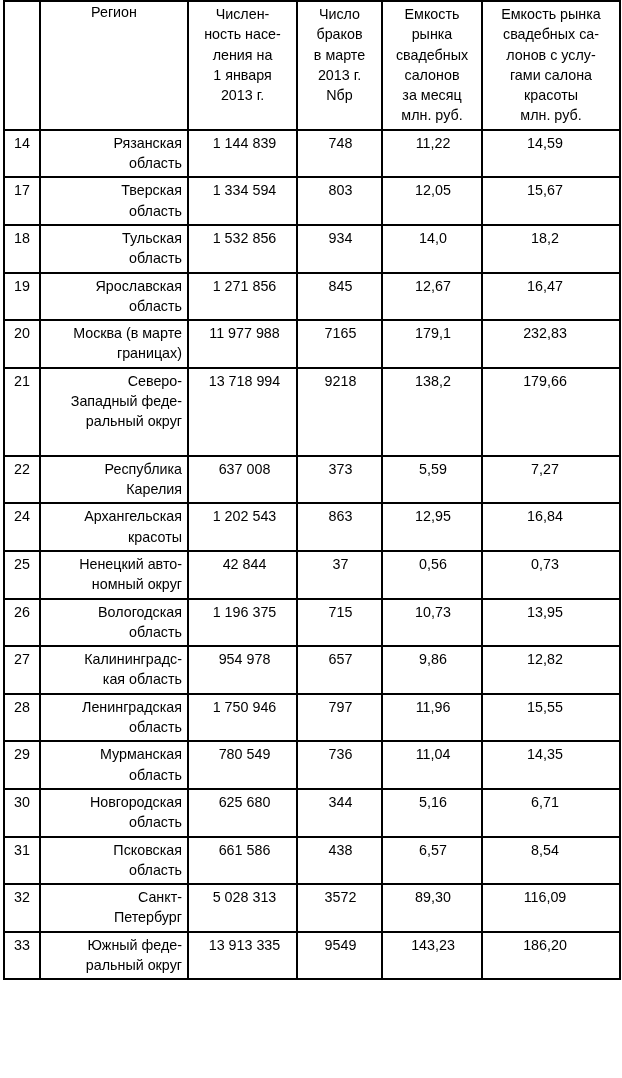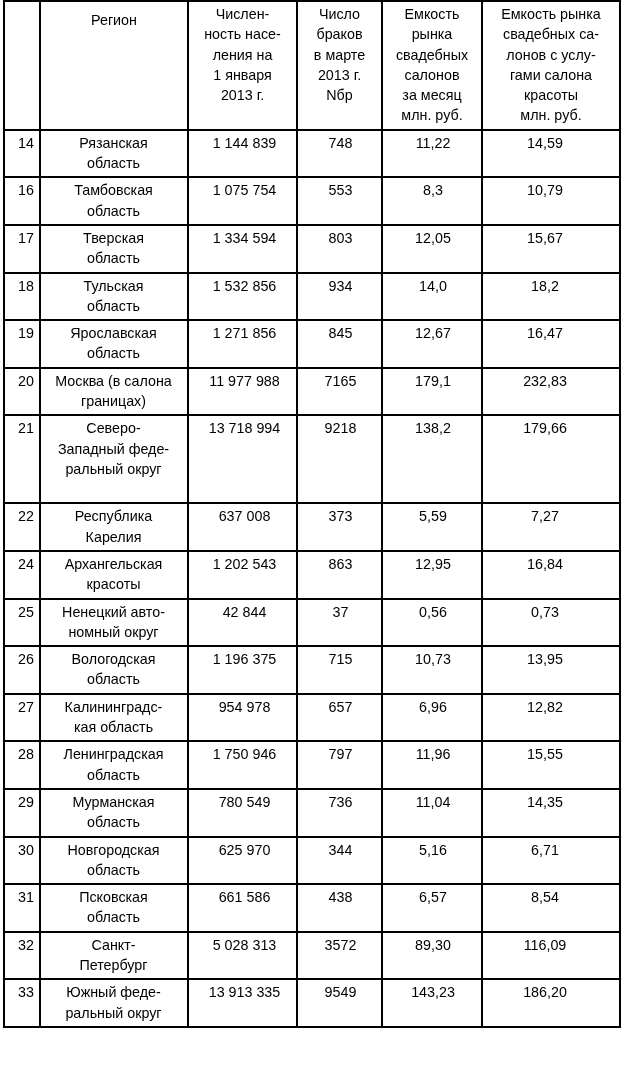--- a/index.html
+++ b/index.html
@@ -46,27 +46,27 @@
 
   thead th {
     font-weight: bold;
     text-align: center;
     vertical-align: top;
     padding-top: 4px;
     line-height: 1.44;
     font-size: 14.3px;
   }
   thead th.h-empty { border-top: 2px solid #000; }
-  thead th.h-region { padding-top: 8px; }
+  thead th.h-region { padding-top: 0; }
 
   tbody td.cell-num {
+    text-align: center;
+  }
+  tbody td.cell-region {
     text-align: right;
-  }
-  tbody td.cell-region {
-    text-align: center;
     padding-left: 4px;
   }
   tbody td.cell-pop,
   tbody td.cell-mar,
   tbody td.cell-cap,
   tbody td.cell-cap2 {
     text-align: center;
   }
   tbody td.cell-pop   { padding-right: 1px; }
   tbody td.cell-mar   { padding-right: 3px; }
@@ -121,29 +121,20 @@
         <tr>
           <td class="cell-num">14</td>
           <td class="cell-region">Рязанская
 область</td>
           <td class="cell-pop">1 144 839</td>
           <td class="cell-mar">748</td>
           <td class="cell-cap">11,22</td>
           <td class="cell-cap2">14,59</td>
         </tr>
         <tr>
-          <td class="cell-num">16</td>
-          <td class="cell-region">Тамбовская
-область</td>
-          <td class="cell-pop">1 075 754</td>
-          <td class="cell-mar">553</td>
-          <td class="cell-cap">8,3</td>
-          <td class="cell-cap2">10,79</td>
-        </tr>
-        <tr>
           <td class="cell-num">17</td>
           <td class="cell-region">Тверская
 область</td>
           <td class="cell-pop">1 334 594</td>
           <td class="cell-mar">803</td>
           <td class="cell-cap">12,05</td>
           <td class="cell-cap2">15,67</td>
         </tr>
         <tr>
           <td class="cell-num">18</td>
@@ -158,21 +149,21 @@
           <td class="cell-num">19</td>
           <td class="cell-region">Ярославская
 область</td>
           <td class="cell-pop">1 271 856</td>
           <td class="cell-mar">845</td>
           <td class="cell-cap">12,67</td>
           <td class="cell-cap2">16,47</td>
         </tr>
         <tr>
           <td class="cell-num">20</td>
-          <td class="cell-region">Москва (в салона
+          <td class="cell-region">Москва (в марте
 границах)</td>
           <td class="cell-pop">11 977 988</td>
           <td class="cell-mar">7165</td>
           <td class="cell-cap">179,1</td>
           <td class="cell-cap2">232,83</td>
         </tr>
         <tr class="tall">
           <td class="cell-num">21</td>
           <td class="cell-region">Северо-
 Западный феде-
@@ -217,21 +208,21 @@
           <td class="cell-mar">715</td>
           <td class="cell-cap">10,73</td>
           <td class="cell-cap2">13,95</td>
         </tr>
         <tr>
           <td class="cell-num">27</td>
           <td class="cell-region">Калининградс-
 кая область</td>
           <td class="cell-pop">954 978</td>
           <td class="cell-mar">657</td>
-          <td class="cell-cap">6,96</td>
+          <td class="cell-cap">9,86</td>
           <td class="cell-cap2">12,82</td>
         </tr>
         <tr>
           <td class="cell-num">28</td>
           <td class="cell-region">Ленинградская
 область</td>
           <td class="cell-pop">1 750 946</td>
           <td class="cell-mar">797</td>
           <td class="cell-cap">11,96</td>
           <td class="cell-cap2">15,55</td>
@@ -242,21 +233,21 @@
 область</td>
           <td class="cell-pop">780 549</td>
           <td class="cell-mar">736</td>
           <td class="cell-cap">11,04</td>
           <td class="cell-cap2">14,35</td>
         </tr>
         <tr>
           <td class="cell-num">30</td>
           <td class="cell-region">Новгородская
 область</td>
-          <td class="cell-pop">625 970</td>
+          <td class="cell-pop">625 680</td>
           <td class="cell-mar">344</td>
           <td class="cell-cap">5,16</td>
           <td class="cell-cap2">6,71</td>
         </tr>
         <tr>
           <td class="cell-num">31</td>
           <td class="cell-region">Псковская
 область</td>
           <td class="cell-pop">661 586</td>
           <td class="cell-mar">438</td>

